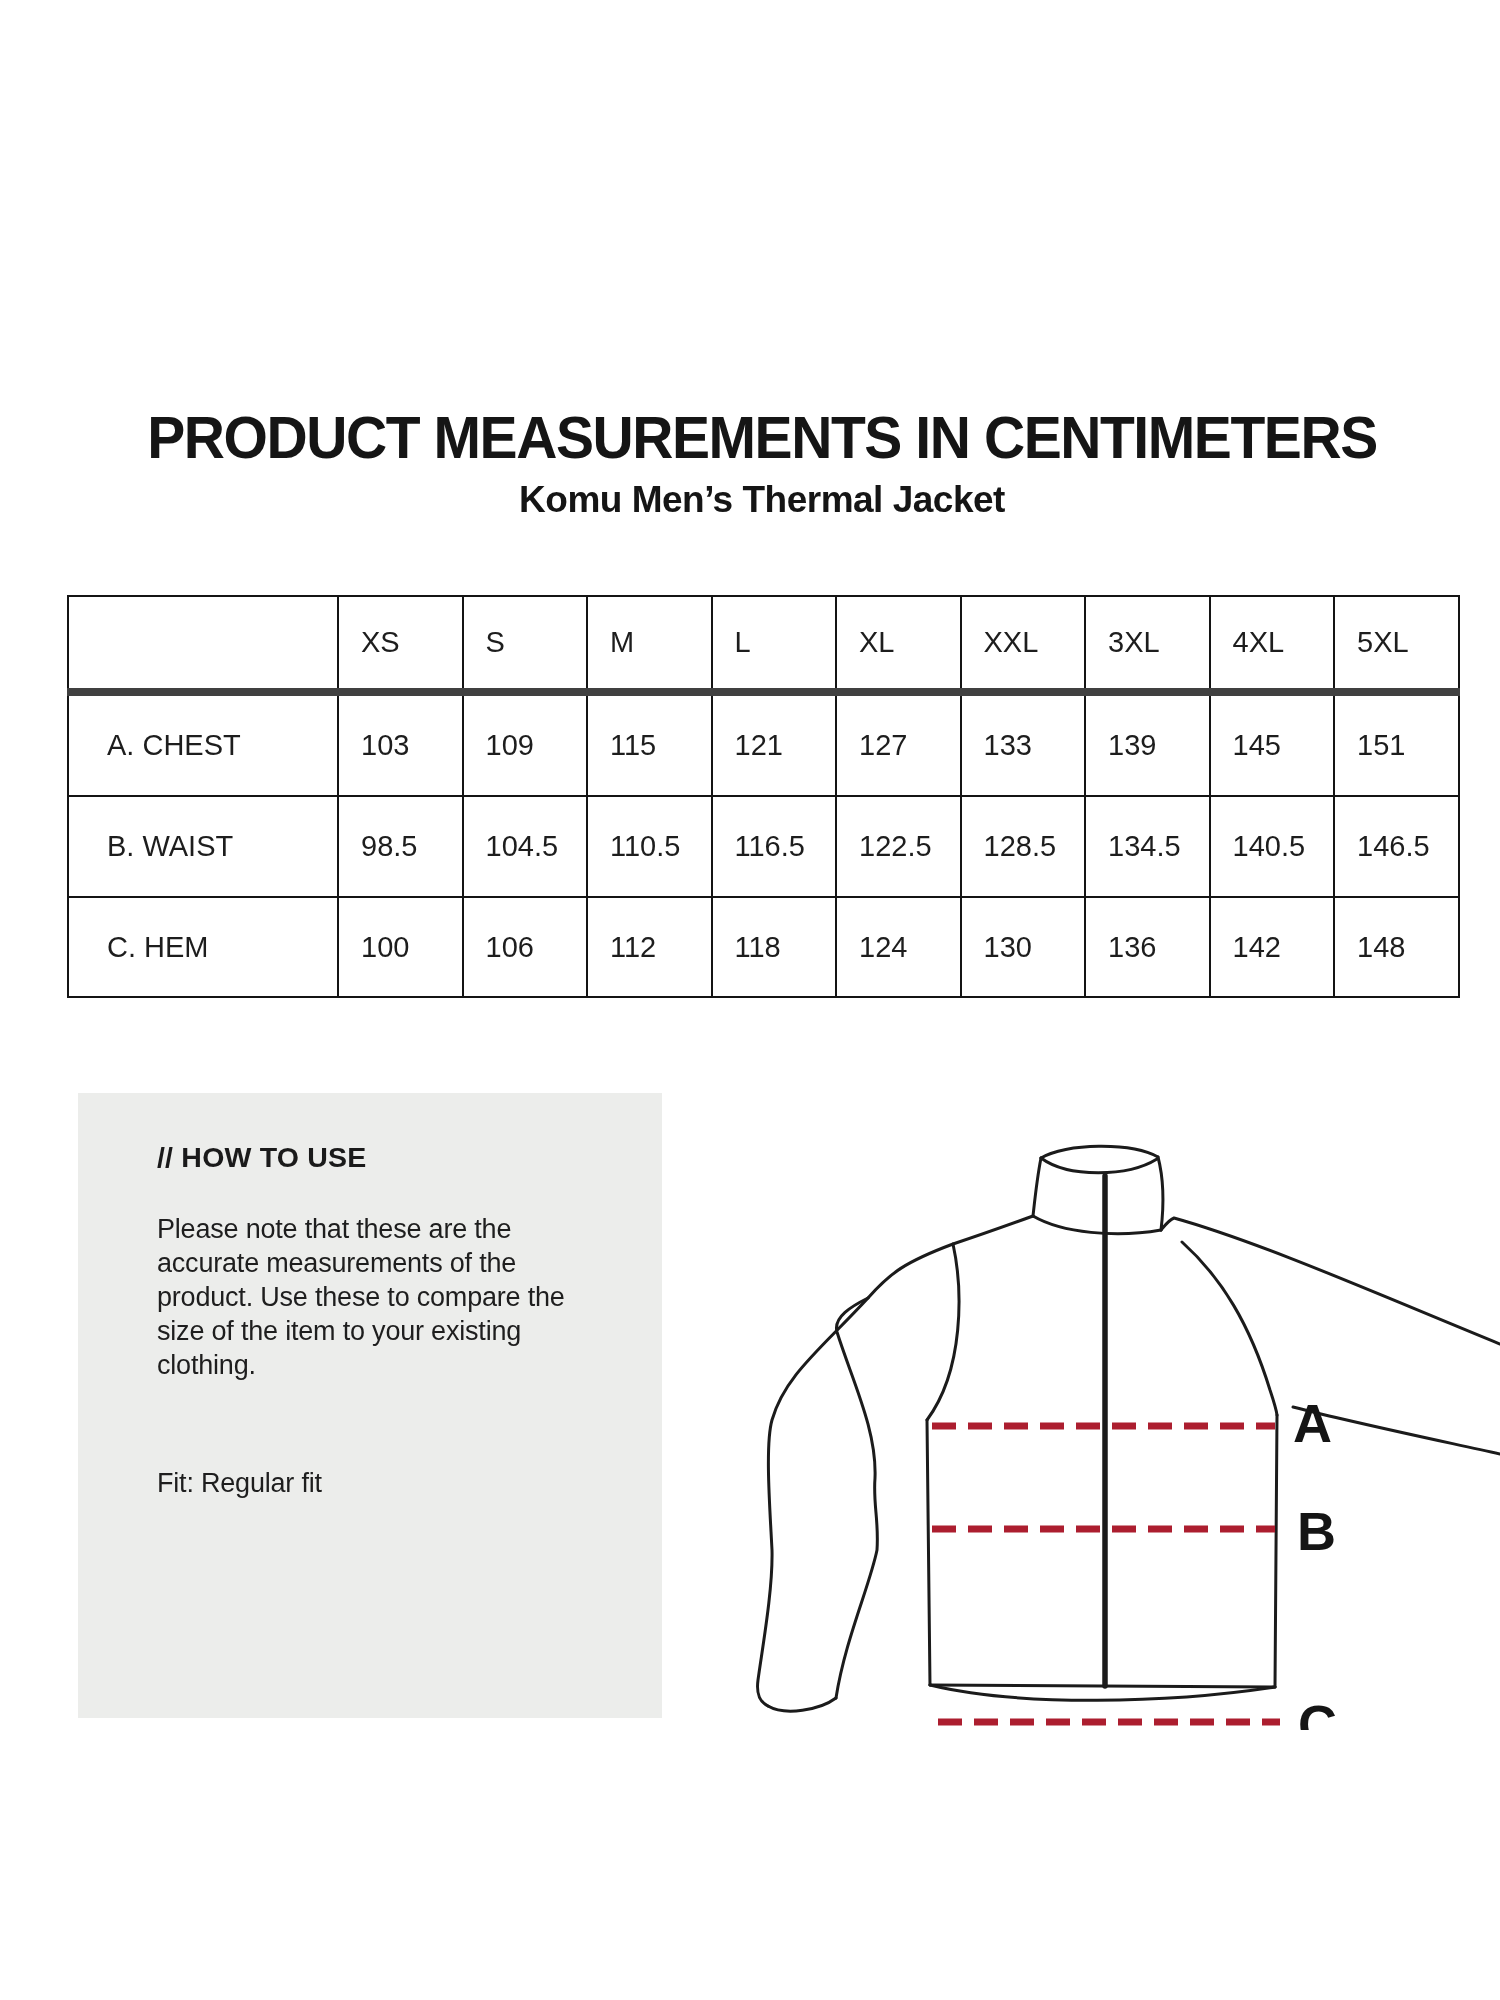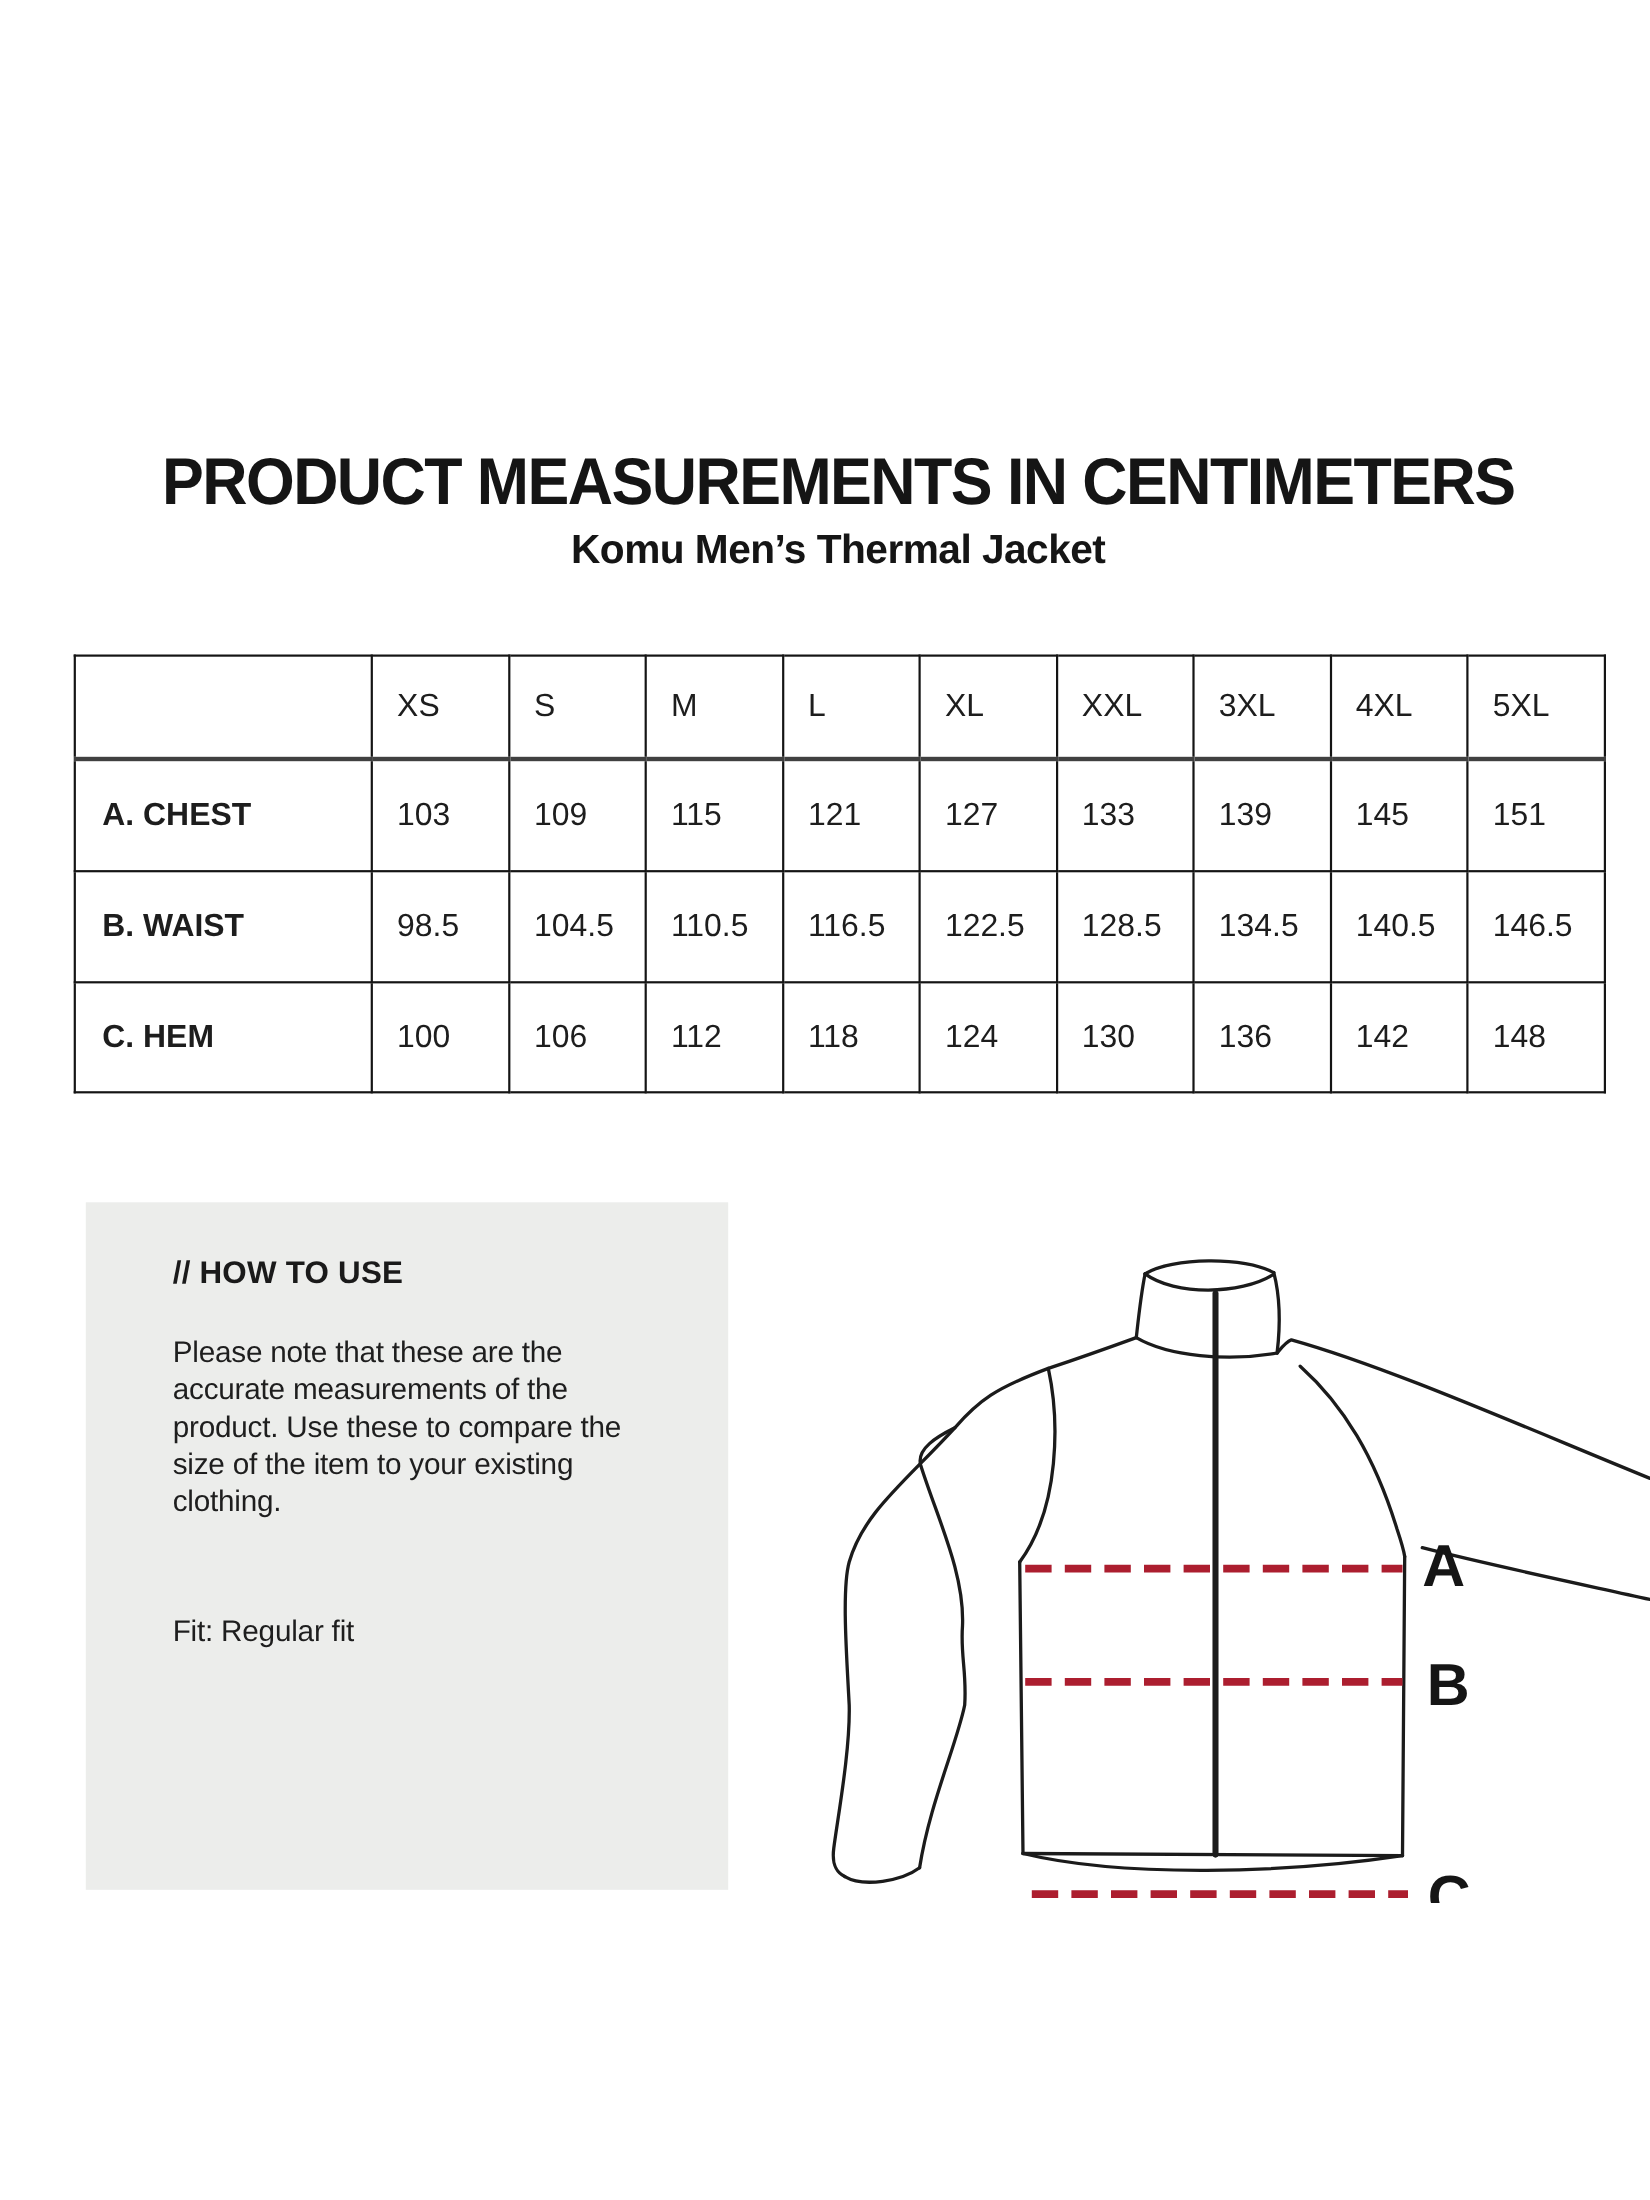--- a/index.html
+++ b/index.html
@@ -19,25 +19,25 @@
     white-space:nowrap;
   }
   table.size-table{
     position:absolute;left:67px;top:595px;width:1391px;
     border-collapse:collapse;table-layout:fixed;
   }
   table.size-table td,table.size-table th{
     border:2px solid #141414;font-weight:500;font-size:29px;text-align:left;
     vertical-align:middle;padding:0 6px 0 22px;color:#1d1d1d;background:#fff;
   }
-  table.size-table thead th{height:91px;border-bottom:4px solid #404040;}
+  table.size-table thead th{height:91px;border-bottom:8px solid #404040;}
   table.size-table tbody tr.r0 td{height:99px;}
   table.size-table tbody tr.r1 td{height:99px;margin-left:48px;}
   table.size-table tbody tr.r2 td{height:98px;margin-left:35px;}
-  table.size-table td.rowlabel,table.size-table th.corner{padding-left:24px;font-weight:bold;}
+  table.size-table td.rowlabel,table.size-table th.corner{padding-left:38px;}
   .howto-box{
     position:absolute;left:78px;top:1093px;width:584px;height:625px;
     background:#ECEDEB;box-sizing:border-box;padding:48px 40px 0 79px;
   }
   .howto-heading{
     font-size:28.5px;font-weight:700;color:#1a1a1a;letter-spacing:0.2px;margin:0;
   }
   .howto-para{
     font-size:27px;line-height:34px;font-weight:400;color:#1e1e1e;margin:0;
     white-space:pre-line;letter-spacing:-0.2px;

